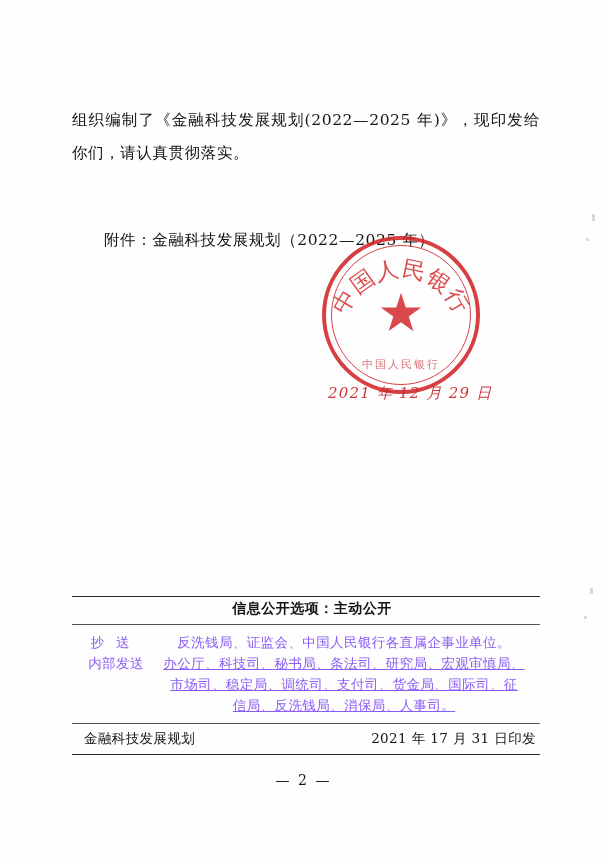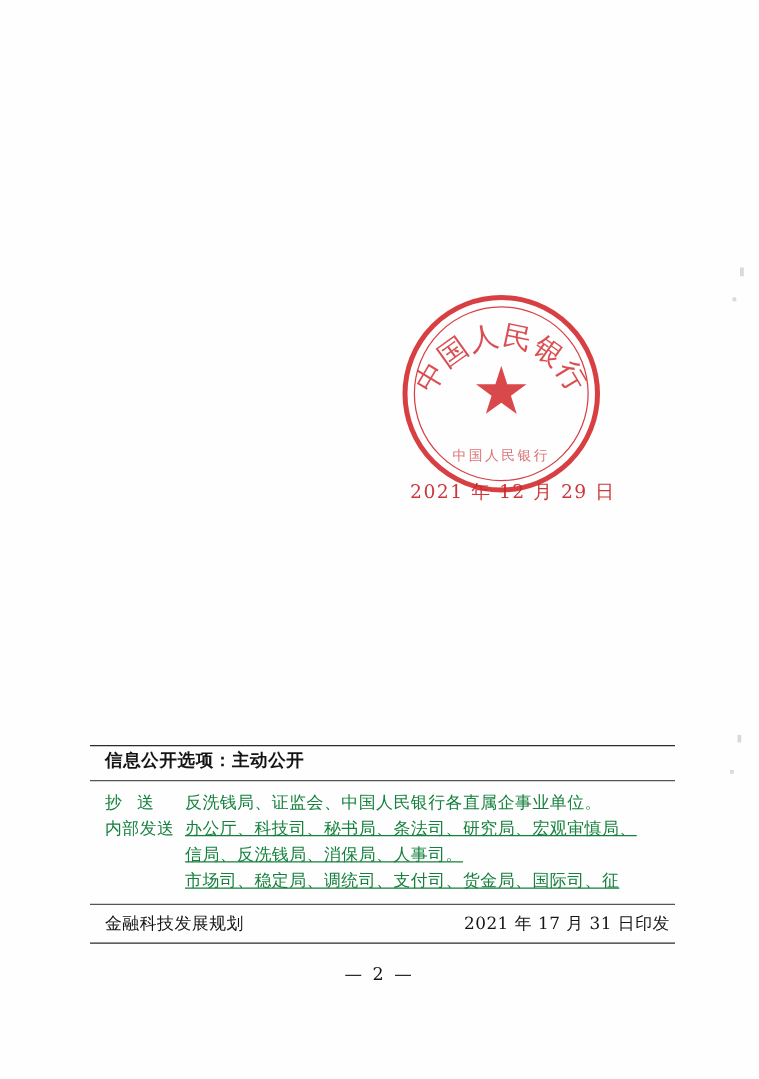--- a/index.html
+++ b/index.html
@@ -113,28 +113,30 @@
   }
   .seal-date {
     position: absolute;
     left: 28px;
     top: 148px;
     font-size: 15px;
     letter-spacing: 1.2px;
     color: #c9272c;
     white-space: nowrap;
     opacity: 0.92;
+    font-style: italic;
   }
 
   
   .footer {
     position: absolute;
     left: 72px;
     top: 596px;
     width: 468px;
+    text-align: center;
   }
   .rule {
     height: 1px;
     background: #2b2b2b;
     width: 100%;
   }
   .rule.thin { height: 1px; background: #555; }
 
   .info-open {
     font-size: 14px;
@@ -145,21 +147,21 @@
   }
 
   .dist-block {
     padding: 7px 0 7px 12px;
   }
   .dist-row {
     display: flex;
     font-size: 13.5px;
     line-height: 21px;
     letter-spacing: 0.4px;
-    color: #15803d;
+    color: #8b5cf6;
   }
   .dist-label {
     flex: 0 0 64px;
     white-space: nowrap;
   }
   .dist-label.spread {
     letter-spacing: 12px;
   }
   .dist-value {
     flex: 1 1 auto;
@@ -196,20 +198,24 @@
   .m1 { right: 12px; top: 214px; width: 3px; height: 7px; }
   .m2 { right: 18px; top: 238px; width: 3px; height: 3px; }
   .m3 { right: 14px; top: 588px; width: 3px; height: 6px; }
   .m4 { right: 20px; top: 616px; width: 3px; height: 3px; }
 </style>
 </head>
 <body>
 
 <div class="page">
 
+  <div class="doc-body">
+    <p class="para">组织编制了《金融科技发展规划(2022—2025 年)》，现印发给你们，请认真贯彻落实。</p>
+    <p class="attachment">附件：金融科技发展规划（2022—2025 年）</p>
+  </div>
 
   <div class="seal-area">
     <div class="seal">
       <div class="seal-inner-ring"></div>
       <svg viewBox="0 0 150 150">
         <defs>
           <path id="arcpath" d="M 18,84 A 58,58 0 0 1 132,84" fill="none"></path>
         </defs>
         <text class="seal-curve-text">
           <textPath href="#arcpath" startOffset="50%" text-anchor="middle">中国人民银行</textPath>
@@ -233,22 +239,22 @@
 
     <div class="dist-block">
       <div class="dist-row">
         <div class="dist-label spread">抄送</div>
         <div class="dist-value">反洗钱局、证监会、中国人民银行各直属企事业单位。</div>
       </div>
       <div class="dist-row">
         <div class="dist-label">内部发送</div>
         <div class="dist-value">
           <span class="line">办公厅、科技司、秘书局、条法司、研究局、宏观审慎局、</span>
+          <span class="line">市场司、稳定局、调统司、支付司、货金局、国际司、征</span>
           <span class="line">信局、反洗钱局、消保局、人事司。</span>
-          <span class="line">市场司、稳定局、调统司、支付司、货金局、国际司、征</span>
         </div>
       </div>
     </div>
 
     <div class="rule thin"></div>
     <div class="issuer-row">
       <span>金融科技发展规划</span>
       <span>2021 年 17 月 31 日印发</span>
     </div>
     <div class="rule"></div>

